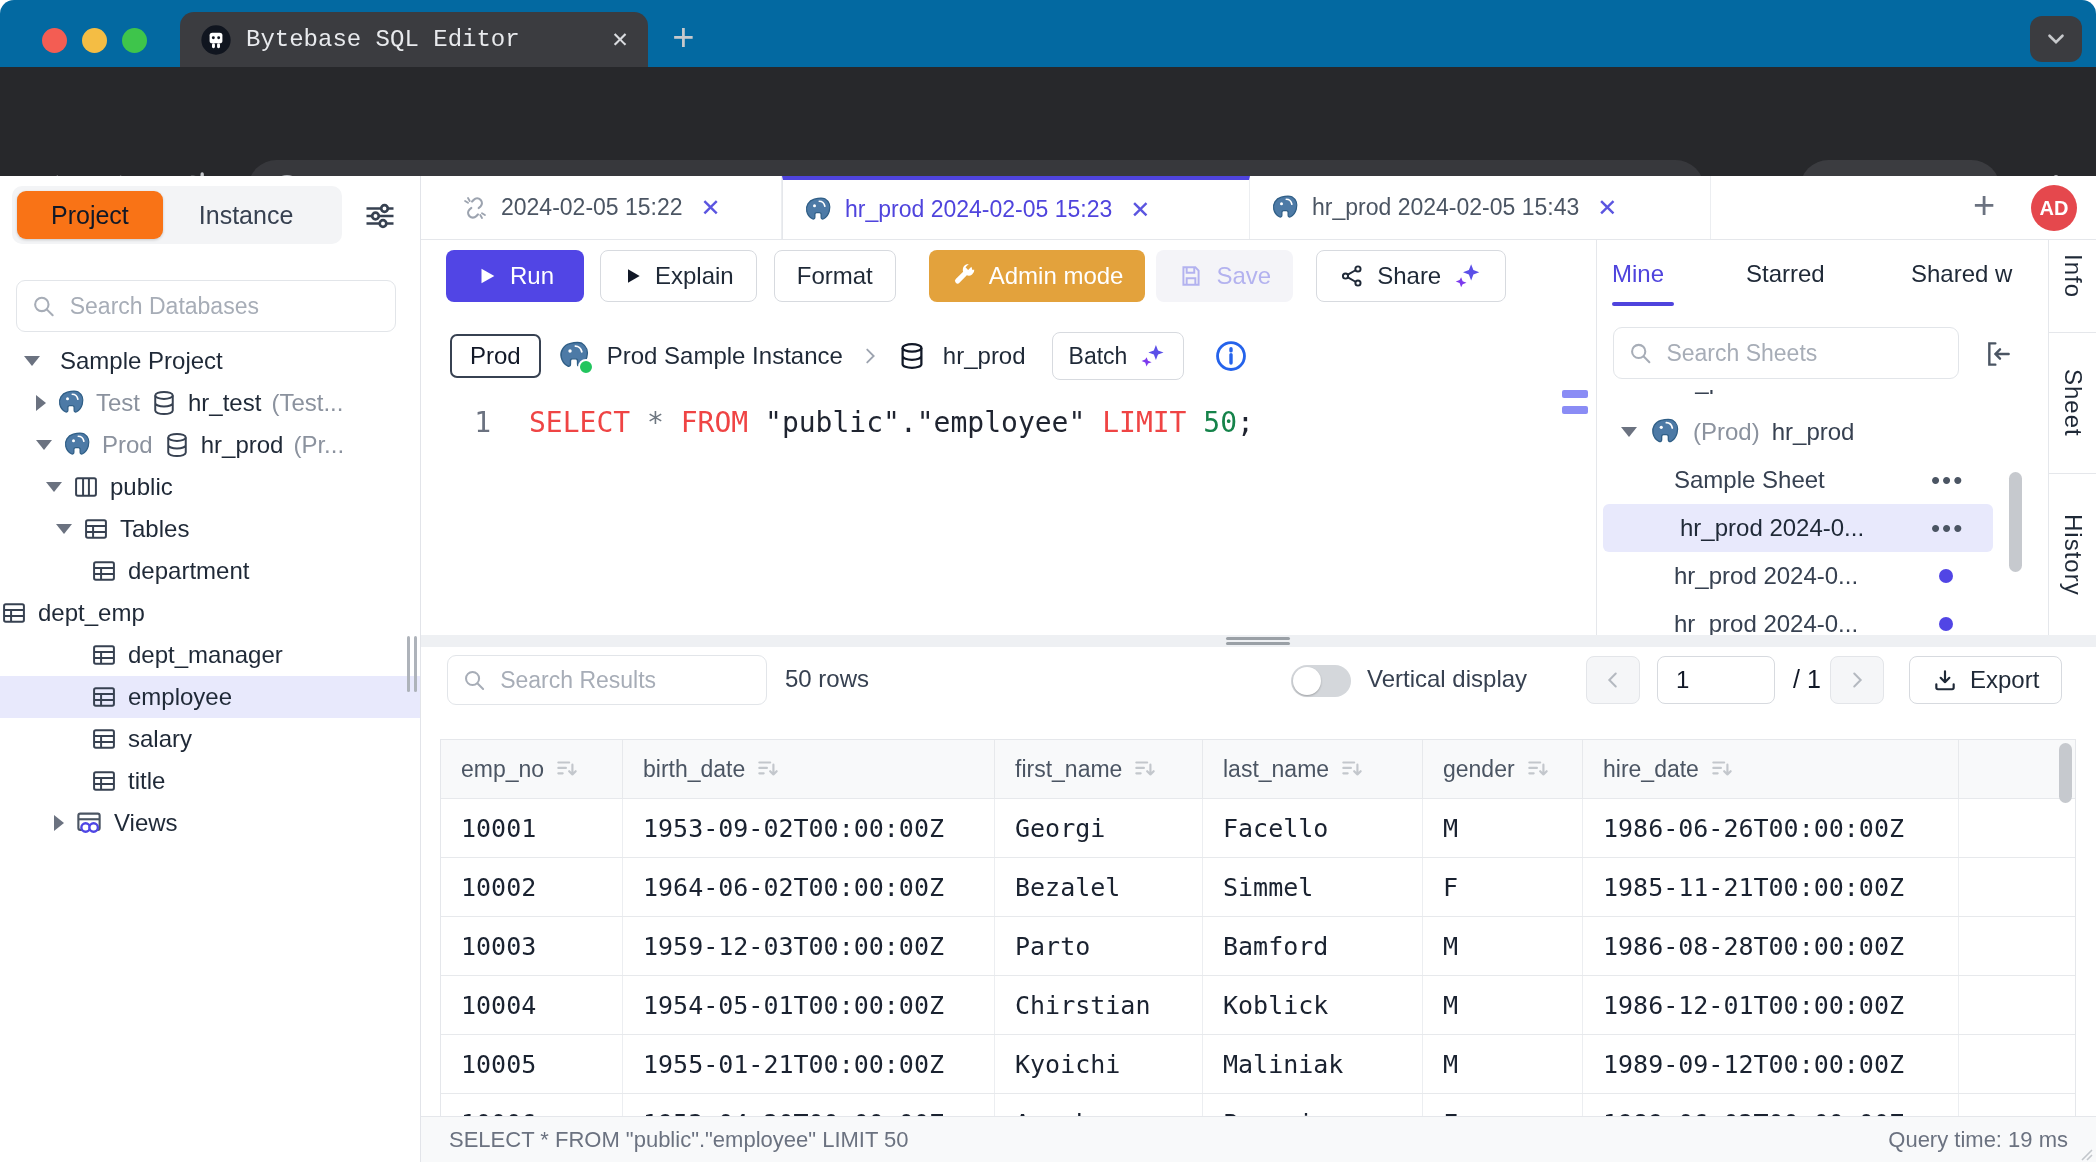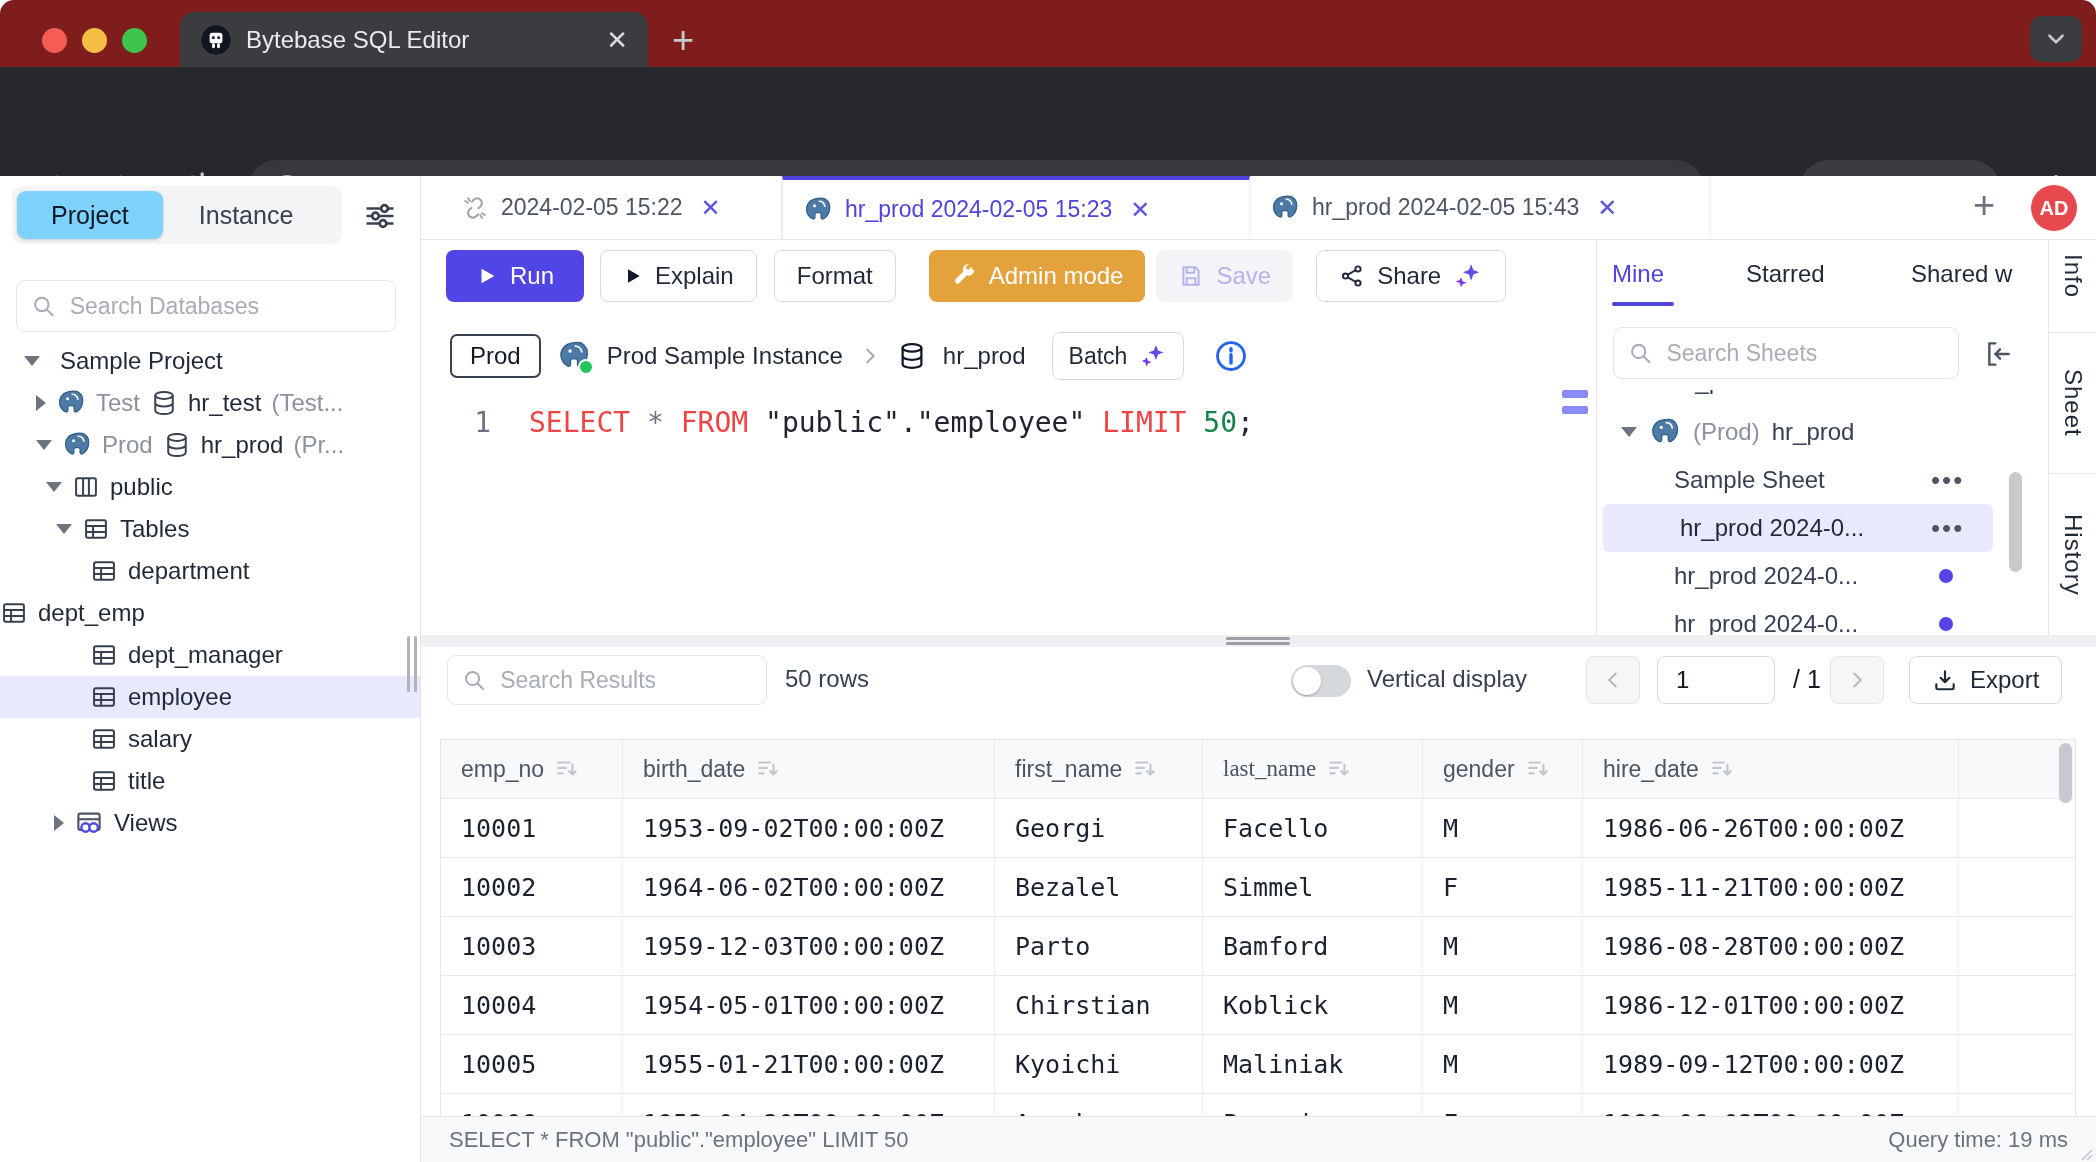--- a/index.html
+++ b/index.html
@@ -3,21 +3,21 @@
 <meta charset="utf-8">
 <style>
   html,body{margin:0;padding:0;background:#fff;}
   body{font-family:"Liberation Sans",sans-serif;}
   #window{position:relative;width:2096px;height:1162px;background:#fff;overflow:hidden;}
   .abs{position:absolute;}
   .mono{font-family:"DejaVu Sans Mono",monospace;}
   svg{display:block;}
 
   
-  .tabstrip{position:absolute;left:0;top:0;width:2096px;height:67px;background:#7f1d1d;border-radius:14px 14px 0 0;}
+  .tabstrip{position:absolute;left:0;top:0;width:2096px;height:67px;background:#0369a1;border-radius:14px 14px 0 0;font-family:Liberation Mono, monospace;}
   .traffic{position:absolute;top:28px;width:25px;height:25px;border-radius:50%;}
   .btab{position:absolute;left:180px;top:12px;width:468px;height:55px;background:#3b3c40;border-radius:14px 14px 0 0;display:flex;align-items:center;gap:14px;padding:0 20px;box-sizing:border-box;}
   .btab-title{color:#e8eaed;font-size:24px;flex:1;white-space:nowrap;overflow:hidden;}
   .tclose{color:#dadce0;font-size:26px;line-height:1;cursor:default;}
   .newtab{position:absolute;left:672px;top:22px;color:#c7c9cc;font-size:38px;line-height:36px;}
   .chevbox{position:absolute;left:2030px;top:16px;width:52px;height:46px;background:#3b3c40;border-radius:12px;display:flex;align-items:center;justify-content:center;}
   .toolbar-chrome{position:absolute;left:0;top:67px;width:2096px;height:109px;background:#27282b;}
   .omnibox{position:absolute;left:248px;top:93px;width:1456px;height:57px;background:#37383c;border-radius:29px;display:flex;align-items:center;}
   .omni-url{color:#e8eaed;font-size:25px;margin-left:18px;white-space:nowrap;}
   .incog{position:absolute;left:1800px;top:93px;width:200px;height:57px;background:#3b3c40;border-radius:29px;display:flex;align-items:center;justify-content:center;gap:12px;color:#e8eaed;font-size:25px;}
@@ -27,21 +27,21 @@
   .sidebar{position:absolute;left:0;top:0;width:421px;height:986px;border-right:1px solid #e2e4e9;box-sizing:border-box;background:#fff;overflow:hidden;}
   .main-tabs{position:absolute;left:421px;top:0;width:1675px;height:64px;border-bottom:1px solid #e5e7eb;box-sizing:border-box;background:#fff;}
   .editor{position:absolute;left:421px;top:64px;width:1175px;height:395px;background:#fff;overflow:hidden;}
   .sheetp{position:absolute;left:1596px;top:64px;width:452px;height:395px;border-left:1px solid #e5e7eb;box-sizing:border-box;background:#fff;overflow:hidden;}
   .rail{position:absolute;left:2048px;top:64px;width:48px;height:395px;border-left:1px solid #e5e7eb;box-sizing:border-box;background:#fff;}
   .hdivider{position:absolute;left:421px;top:459px;width:1675px;height:12px;background:#eef0f3;}
   .results{position:absolute;left:421px;top:471px;width:1675px;height:515px;background:#fff;}
 
   
   .seg{position:absolute;left:12px;top:10px;width:330px;height:58px;background:#f3f4f6;border-radius:10px;display:flex;align-items:center;}
-  .seg-active{background:#7dd3fc;border-radius:9px;box-shadow:0 1px 3px rgba(0,0,0,.18);height:48px;margin-left:5px;padding:0 34px;display:flex;align-items:center;font-size:25px;color:#111827;}
+  .seg-active{background:#f97316;border-radius:9px;box-shadow:0 1px 3px rgba(0,0,0,.18);height:48px;margin-left:5px;padding:0 34px;display:flex;align-items:center;font-size:25px;color:#111827;}
   .seg-other{padding:0 36px;font-size:25px;color:#374151;}
   .inputbox{display:flex;align-items:center;gap:12px;border:1px solid #e2e5e9;border-radius:9px;background:#fff;box-sizing:border-box;padding:0 14px;}
   .inputbox input{border:none;outline:none;font-size:23px;color:#374151;background:transparent;width:100%;font-family:"Liberation Sans",sans-serif;}
   .inputbox input::placeholder{color:#a7adb7;}
   .srow{display:flex;align-items:center;height:42px;font-size:24px;color:#1f2937;gap:10px;white-space:nowrap;}
   .muted{color:#8b929e;}
   .cdown{width:0;height:0;border-left:8px solid transparent;border-right:8px solid transparent;border-top:10px solid #6b7280;flex:none;}
   .cright{width:0;height:0;border-top:8px solid transparent;border-bottom:8px solid transparent;border-left:10px solid #6b7280;flex:none;}
   .sel-row{background:#e8e9fc;}
   .side-grip{position:absolute;width:3px;height:56px;background:#aeb3ba;border-radius:2px;}
@@ -540,21 +540,21 @@
                   <path d="M17 8v9m0 0l-3-3m3 3l3-3" stroke="#c3c7cc" stroke-width="2" fill="none" stroke-linecap="round"></path>
                 </svg>
             </div>
             <div class="th" style="width:208px;">
               <span>first_name</span>
               <svg width="26" height="26" viewBox="0 0 24 24">
                   <path d="M4 6h10M4 11h7M4 16h4" stroke="#c3c7cc" stroke-width="2" fill="none" stroke-linecap="round"></path>
                   <path d="M17 8v9m0 0l-3-3m3 3l3-3" stroke="#c3c7cc" stroke-width="2" fill="none" stroke-linecap="round"></path>
                 </svg>
             </div>
-            <div class="th" style="width:220px;font-family:Liberation Serif, serif;">
+            <div class="th" style="width:220px;">
               <span>last_name</span>
               <svg width="26" height="26" viewBox="0 0 24 24">
                   <path d="M4 6h10M4 11h7M4 16h4" stroke="#c3c7cc" stroke-width="2" fill="none" stroke-linecap="round"></path>
                   <path d="M17 8v9m0 0l-3-3m3 3l3-3" stroke="#c3c7cc" stroke-width="2" fill="none" stroke-linecap="round"></path>
                 </svg>
             </div>
             <div class="th" style="width:160px;">
               <span>gender</span>
               <svg width="26" height="26" viewBox="0 0 24 24">
                   <path d="M4 6h10M4 11h7M4 16h4" stroke="#c3c7cc" stroke-width="2" fill="none" stroke-linecap="round"></path>

